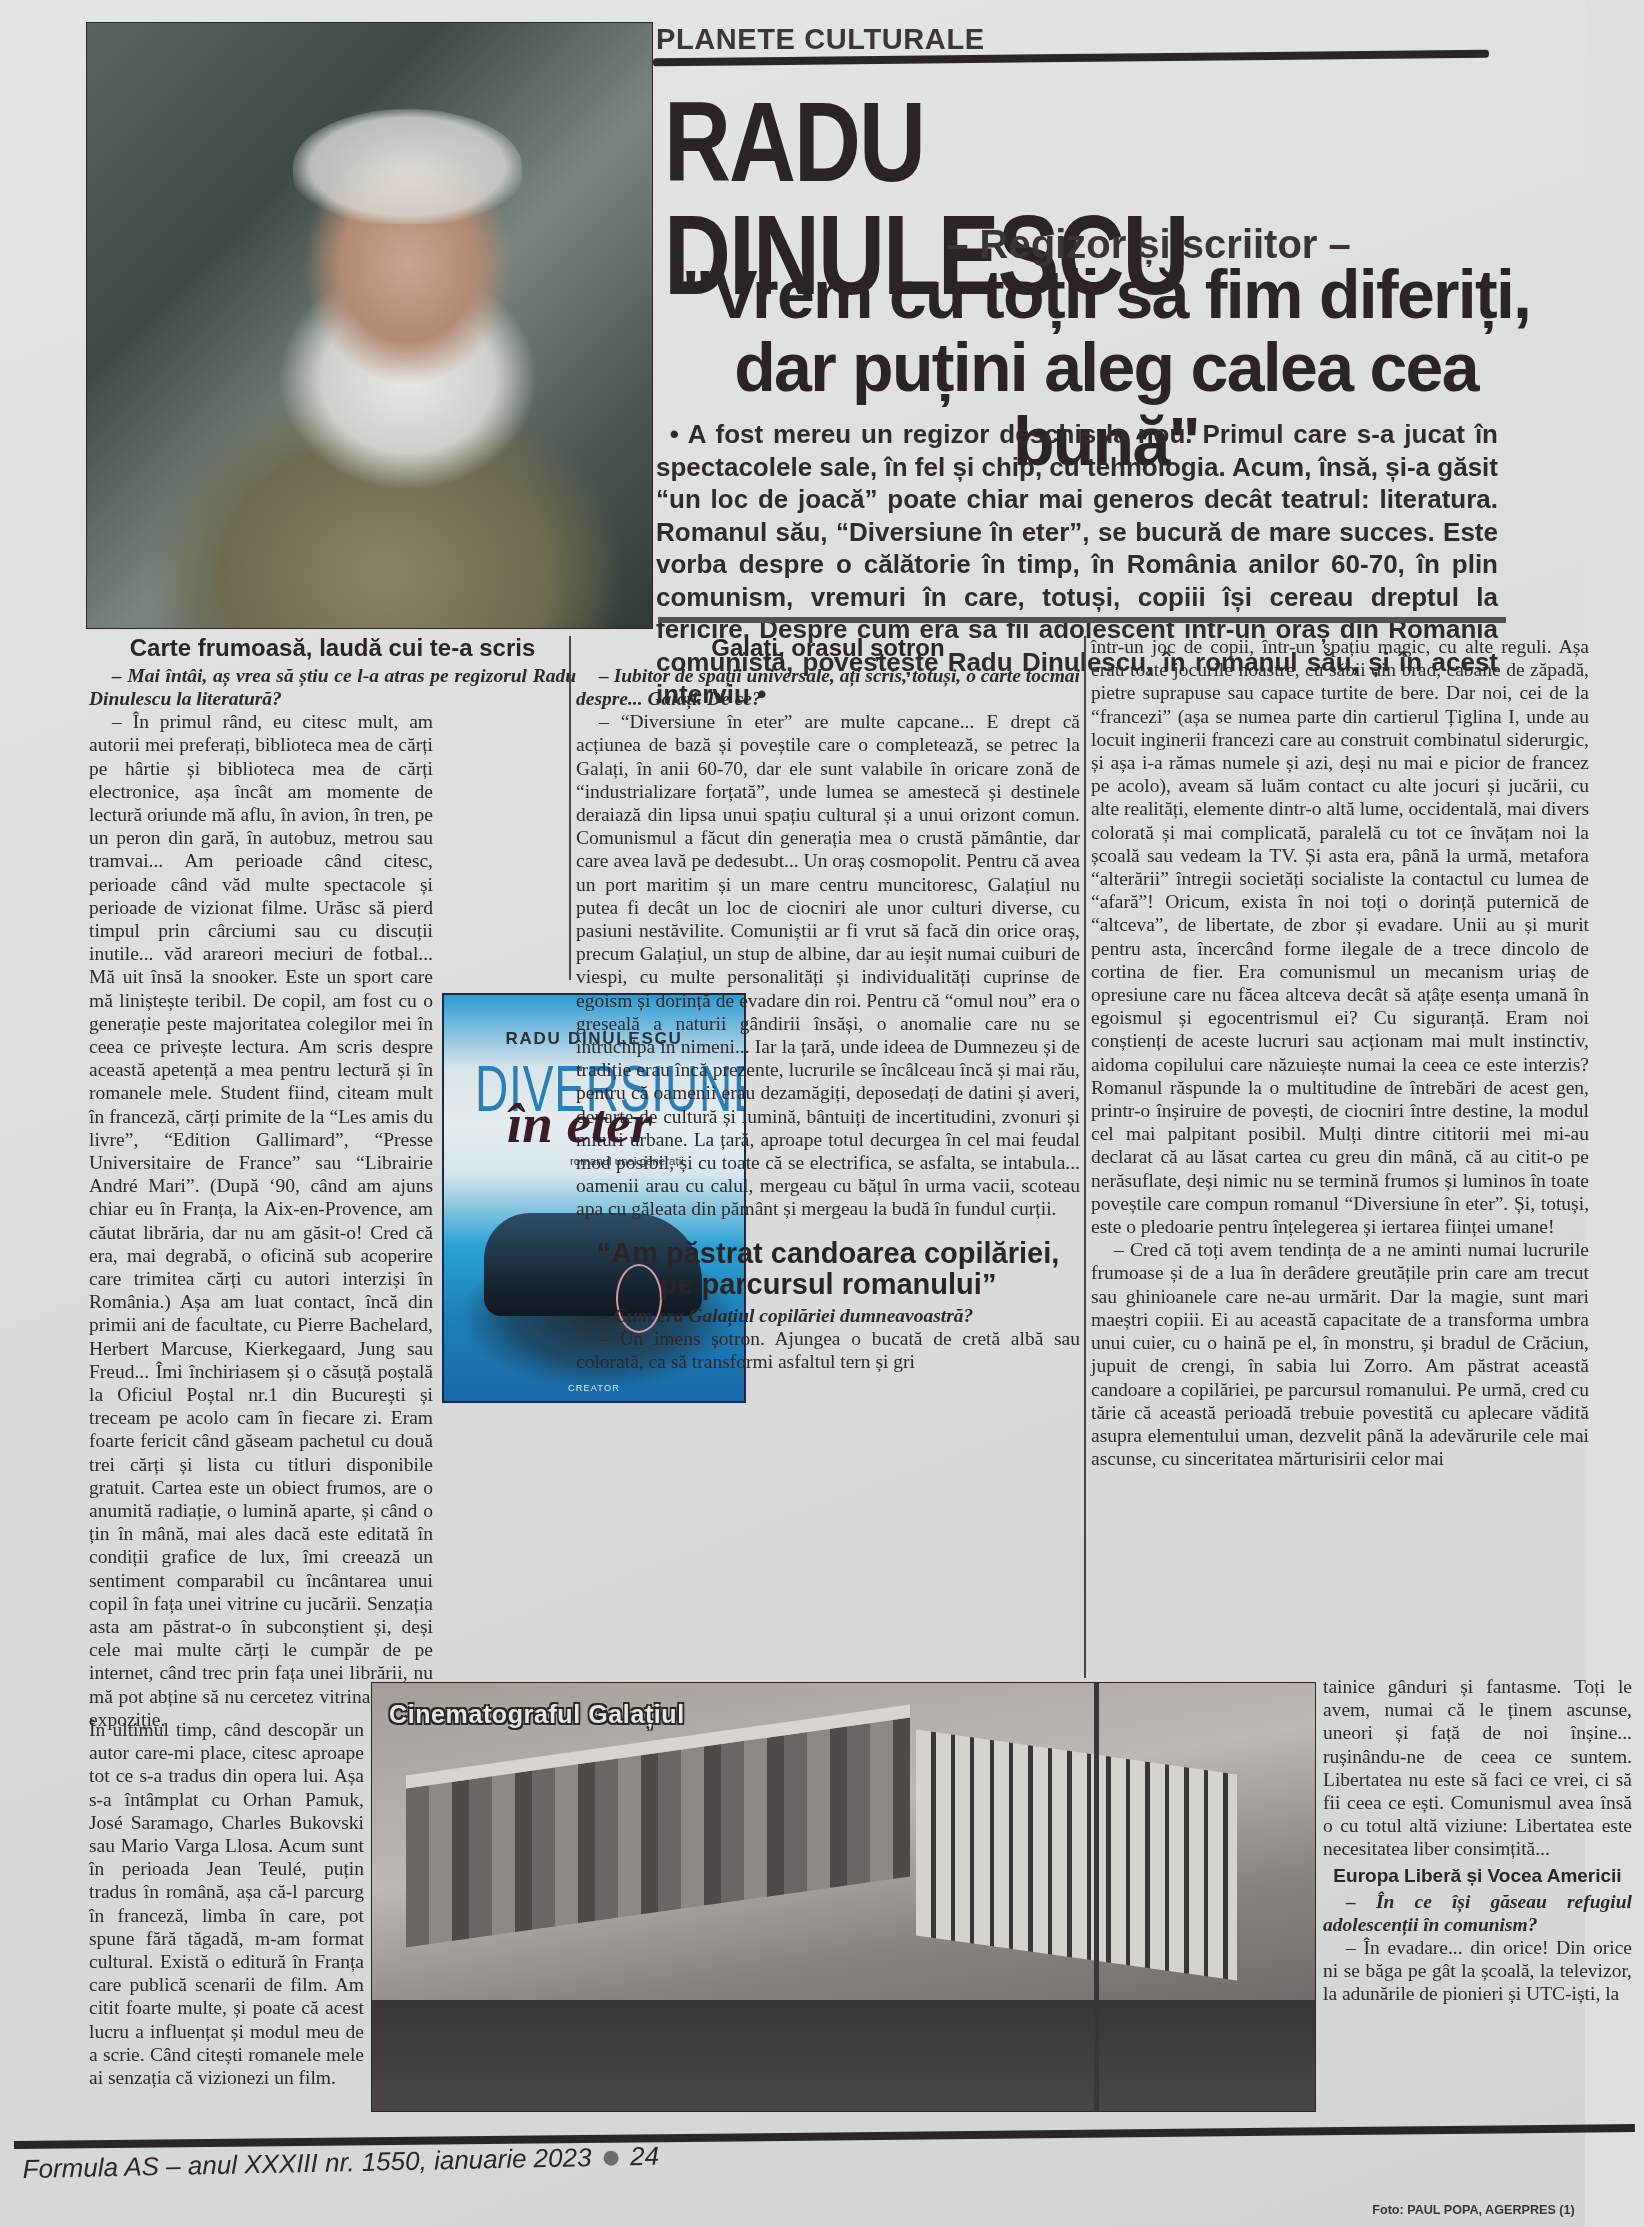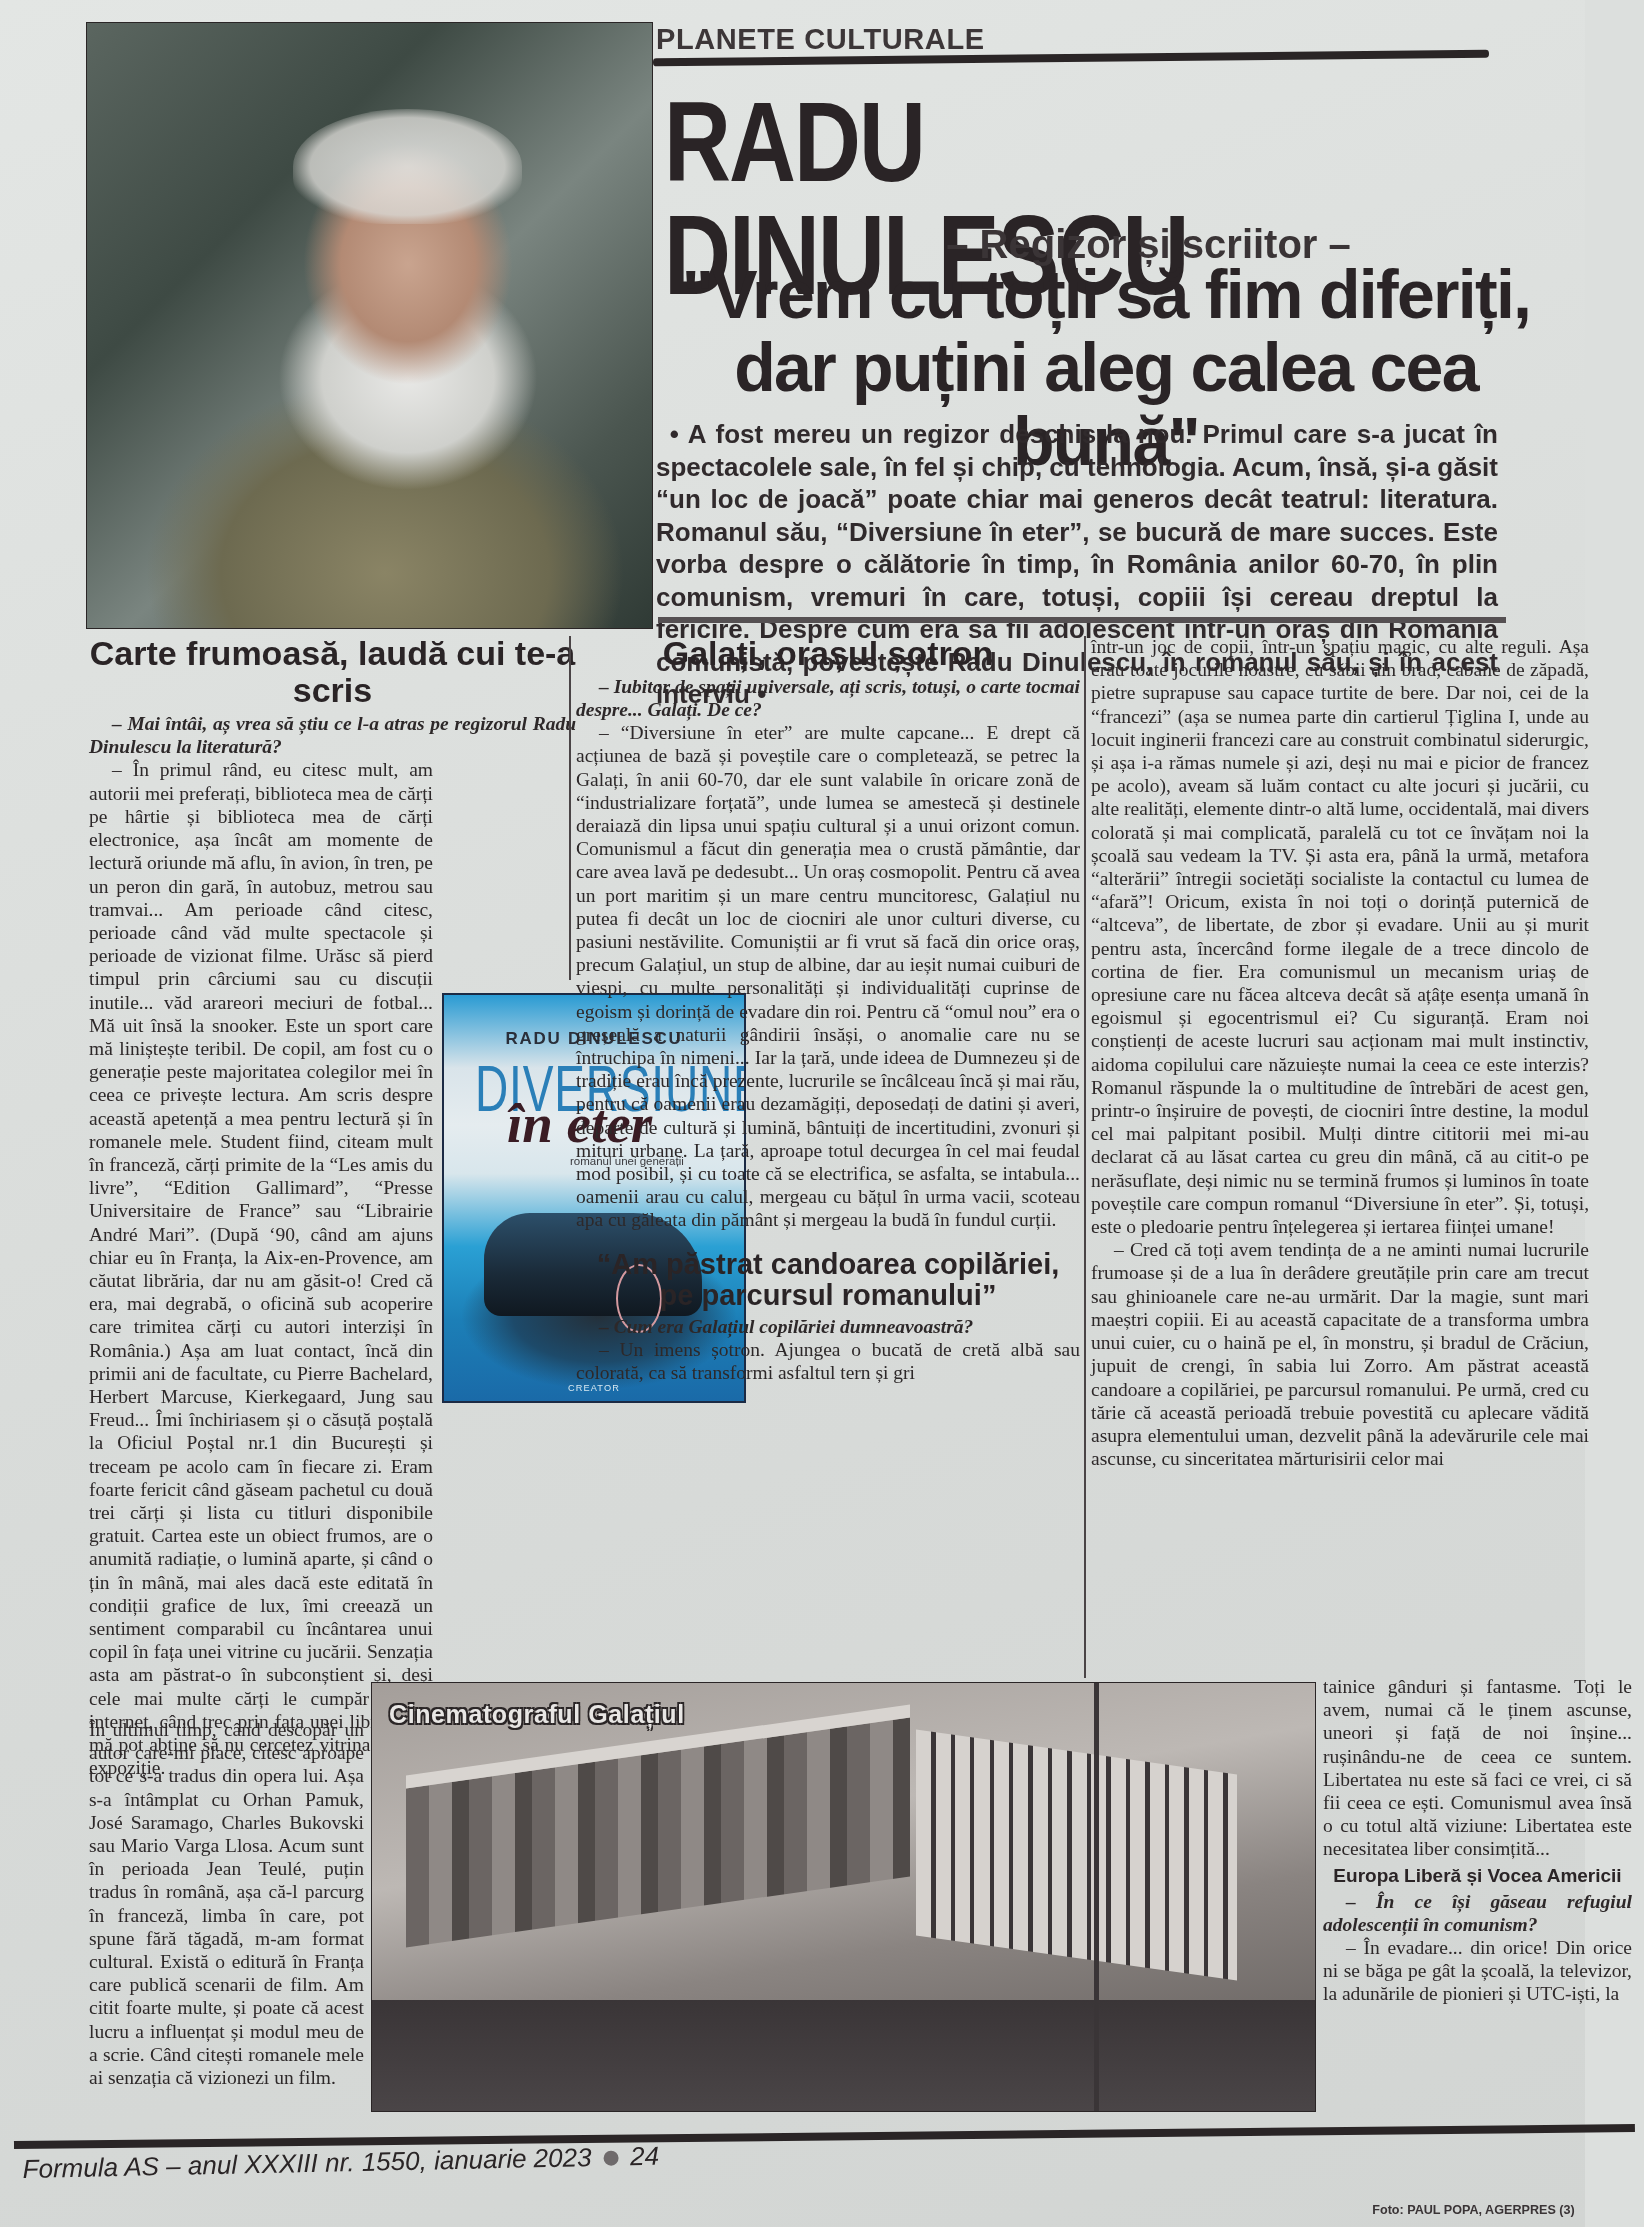--- a/index.html
+++ b/index.html
@@ -64,21 +64,21 @@
   }
   .lead-rule {
     position: absolute; left: 658px; top: 617px; width: 848px; height: 5.7px; background: #555052;
   }
   
   .col { position: absolute; font-size: 19.5px; line-height: 1.19; text-align: justify; color: #2d2829; }
   .col p { text-indent: 23px; }
   .col .q { font-style: italic; font-weight: 700; }
   .col h2 {
     font-family: "Liberation Sans", sans-serif; font-weight: 700;
-    font-size: 34px; line-height: 1.1; text-align: center; margin-bottom: 2.3px; color: #2a2426;
+    font-size: 24px; line-height: 1.1; text-align: center; margin-bottom: 2.3px; color: #2a2426;
   }
   .col1 { left: 89px; top: 635px; width: 487px; }
   .col2 { left: 576px; top: 635px; width: 504px; }
   .col3 { left: 1091px; top: 635px; width: 498px; }
   .vrule { position: absolute; width: 1.7px; background: #4a4446; }
   
   .book {
     position: absolute; left: 442px; top: 993px; width: 304px; height: 410px;
     border: 2.3px solid #1b2a44;
     background:
@@ -222,16 +222,16 @@
     <div class="cinema-pole"></div>
     <div class="cinema-caption">Cinematograful Galațiul</div>
   </div>
 
   <div class="footer-rule"></div>
   <div class="footer-left">
     <span>Formula AS – anul XXXIII nr. 1550, ianuarie 2023</span>
     <span class="footer-dot"></span>
     <span>24</span>
   </div>
-  <div class="footer-right">Foto: PAUL POPA, AGERPRES (3)</div>
+  <div class="footer-right">Foto: PAUL POPA, AGERPRES (1)</div>
 
 </div>
 
 
 </body></html>

